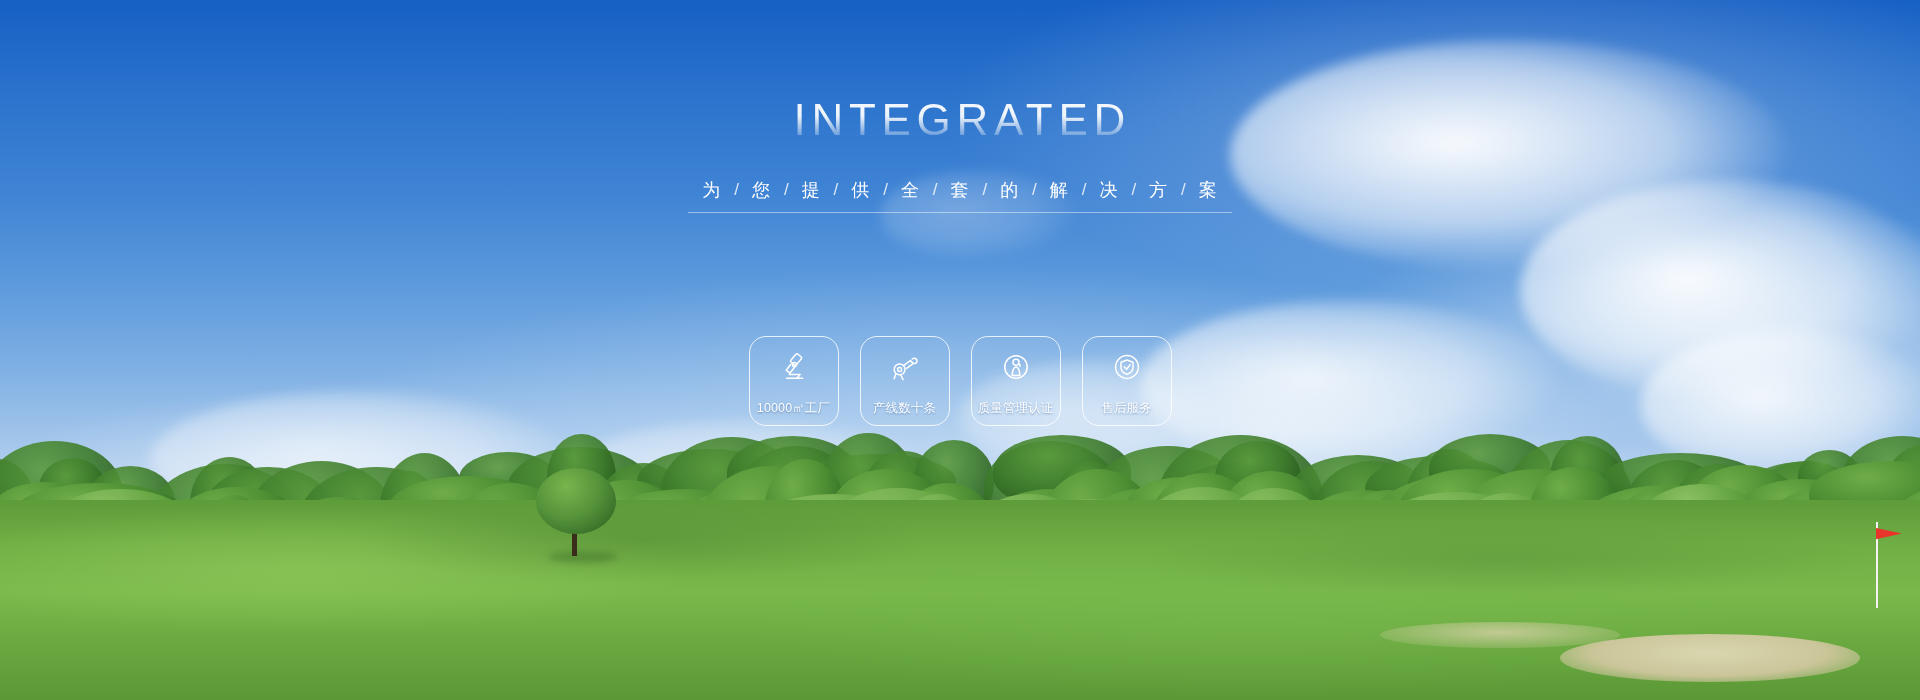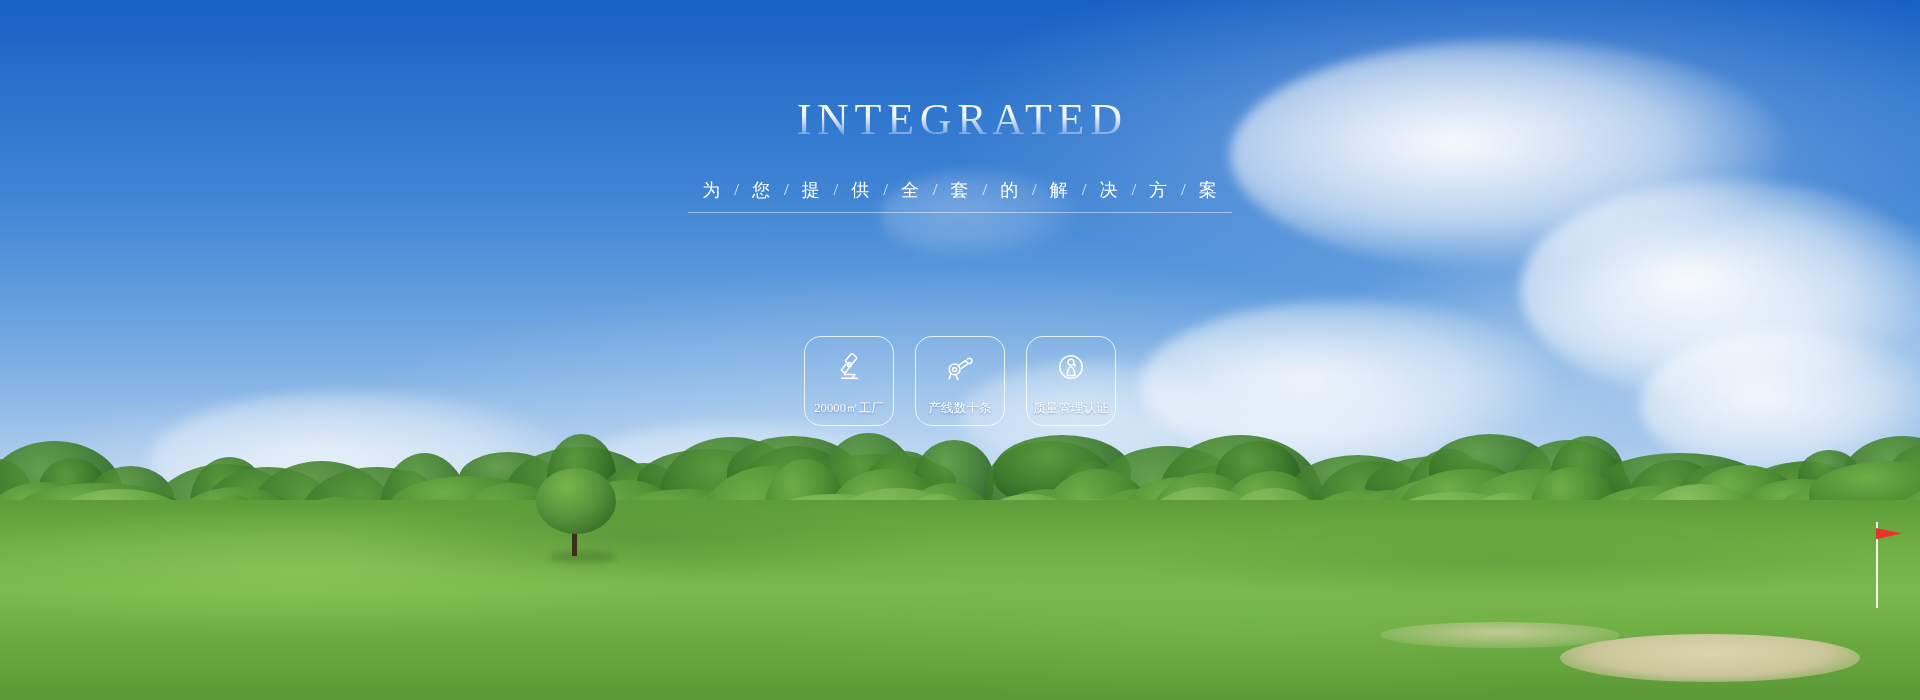--- a/index.html
+++ b/index.html
@@ -109,21 +109,21 @@
     background:#f2f2f2;
   }
   .flag {
     position:absolute; right:18px; bottom:152px; width:26px; height:20px;
     background:#e8342b;
     clip-path:polygon(0 0,100% 28%,0 56%);
   }
 
   
   .content {
-    position:absolute; left:0; top:0; width:1920px; height:700px;font-family:Liberation Serif, serif;
+    position:absolute; left:0; top:0; width:1920px; height:700px;
   }
 
   
   .eng {
     position:absolute; left:0; top:98px; width:1920px;
     text-align:center;
     line-height:1.02;
     color:#fff;
   }
   .eng-line {
@@ -393,21 +393,21 @@
     <div class="badges" id="badges">
         <div class="badge">
           <span class="ic"><svg viewBox="0 0 34 34" fill="none" stroke="#fff" stroke-width="1.5" stroke-linecap="round" stroke-linejoin="round">
               <rect x="15.5" y="4.2" width="7.2" height="10.5" rx="1.6" transform="rotate(40 19 9.5)"></rect>
               <path d="M13.6 14.5 L9.2 20.2 L12.8 23.2 L17.4 17.6"></path>
               <circle cx="17.4" cy="14.6" r="2.1"></circle>
               <path d="M12.4 24.6 L23.2 24.6"></path>
               <path d="M9.6 28.2 L25.6 28.2"></path>
               <path d="M22.2 24.6 C22.2 26.4 21.2 27.6 19.4 28.1"></path>
             </svg></span>
-          <span class="bl">20000㎡工厂</span>
+          <span class="bl">10000㎡工厂</span>
         </div>
         <div class="badge">
           <span class="ic"><svg viewBox="0 0 34 34" fill="none" stroke="#fff" stroke-width="1.5" stroke-linecap="round" stroke-linejoin="round">
               <circle cx="11.6" cy="19.4" r="5.4"></circle>
               <circle cx="11.6" cy="19.4" r="2.0"></circle>
               <path d="M15.4 15.6 L22.4 10.6 L25.4 13.4 L18.6 18.4"></path>
               <path d="M24.2 9.0 C26.4 7.4 29.2 8.6 29.0 11.2 C28.9 13.0 27.2 13.9 25.8 13.4"></path>
               <path d="M12.6 24.6 L15.0 29.6"></path>
               <path d="M8.0 23.6 L6.2 28.8"></path>
             </svg></span>
@@ -415,16 +415,24 @@
         </div>
         <div class="badge">
           <span class="ic"><svg viewBox="0 0 34 34" fill="none" stroke="#fff" stroke-width="1.5" stroke-linecap="round" stroke-linejoin="round">
               <circle cx="17" cy="17" r="11.2"></circle>
               <circle cx="17" cy="12.3" r="3.0"></circle>
               <path d="M13.2 25.4 C13.2 20.4 14.9 17.0 17 17.0 C19.1 17.0 20.8 20.4 20.8 25.4 Z"></path>
               <path d="M19.6 13.6 C21.0 14.2 21.4 15.4 20.8 16.4"></path>
             </svg></span>
           <span class="bl">质量管理认证</span>
         </div>
+        <div class="badge">
+          <span class="ic"><svg viewBox="0 0 34 34" fill="none" stroke="#fff" stroke-width="1.5" stroke-linecap="round" stroke-linejoin="round">
+              <circle cx="17" cy="17" r="11.4"></circle>
+              <path d="M11.0 12.2 L17 10.0 L23.0 12.2 L23.0 17.2 C23.0 20.6 20.4 23.2 17 24.4 C13.6 23.2 11.0 20.6 11.0 17.2 Z"></path>
+              <path d="M14.3 16.8 L16.6 19.2 L20.2 14.6"></path>
+            </svg></span>
+          <span class="bl">售后服务</span>
+        </div>
       </div>
 
   </div>
 </div>
 
 </body></html>

